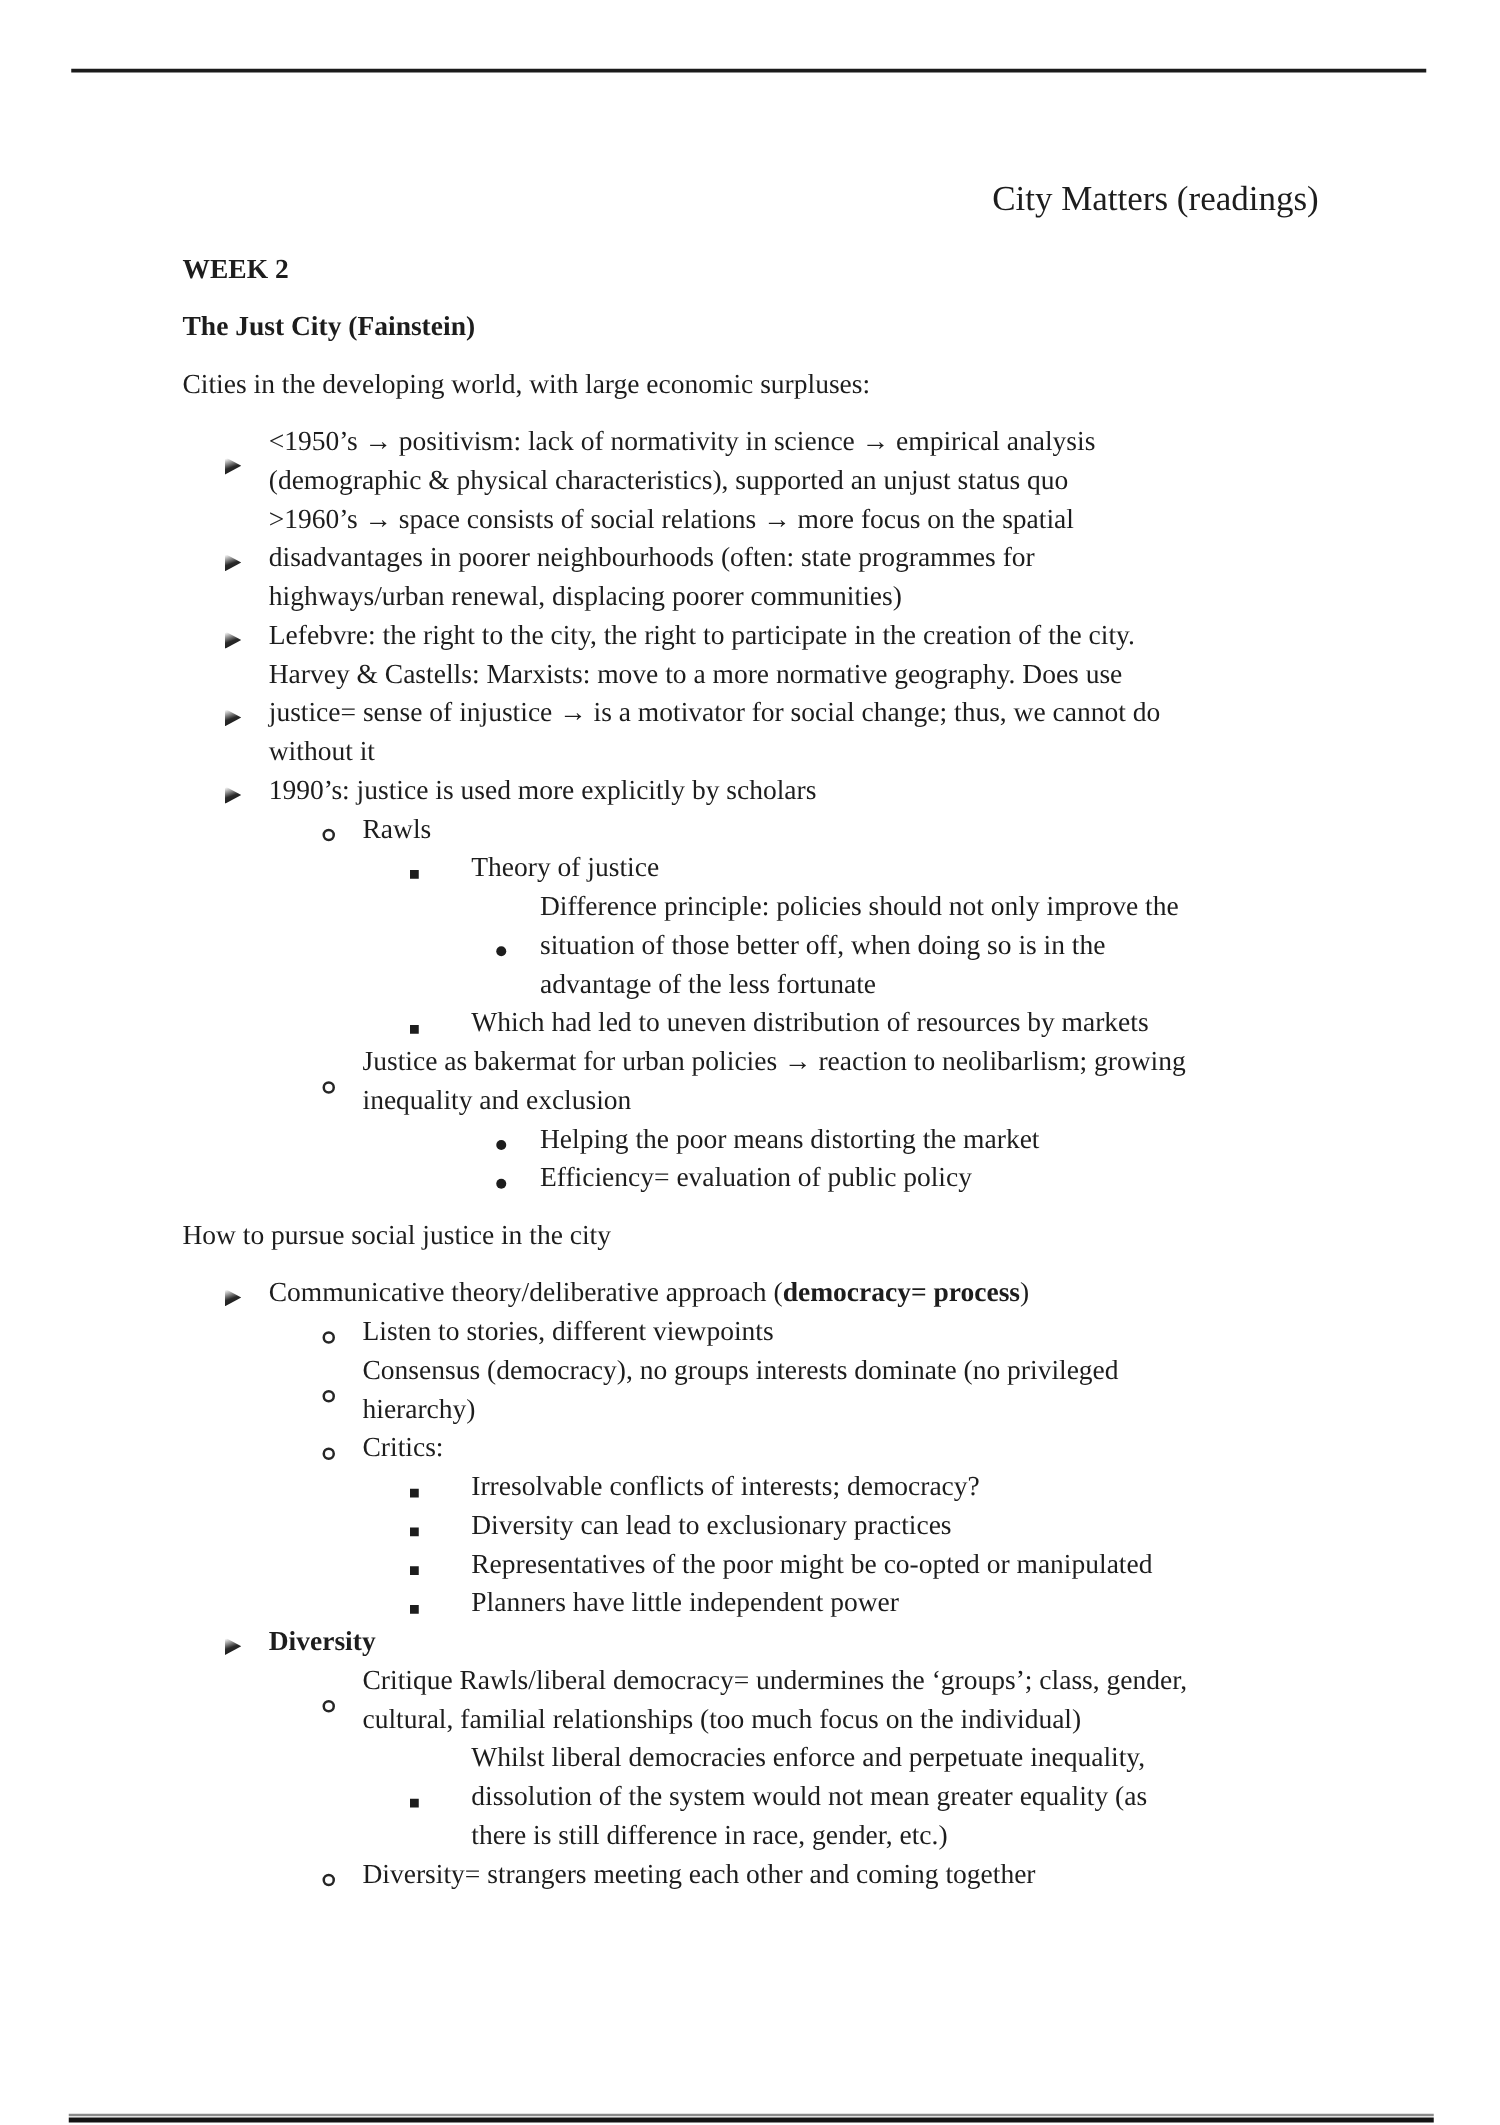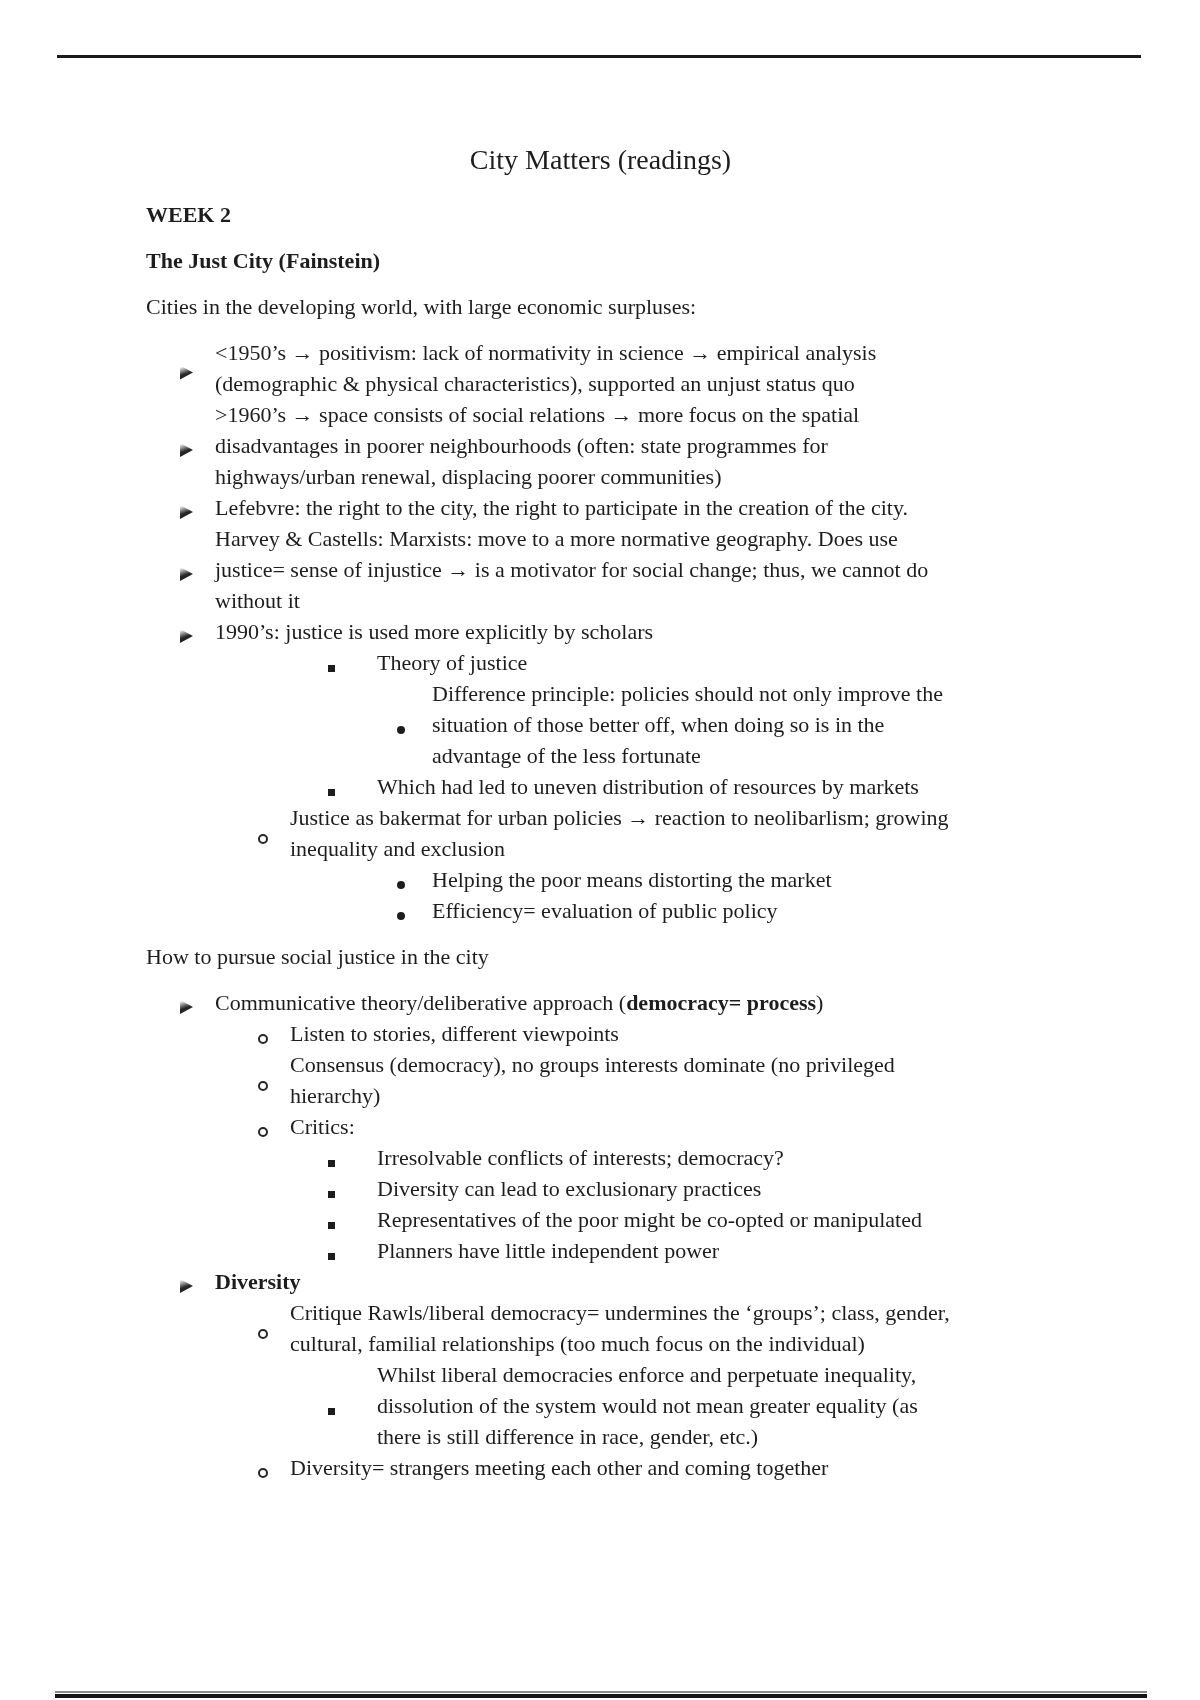--- a/index.html
+++ b/index.html
@@ -25,21 +25,21 @@
   }
   .rule-bottom-thick {
     position:absolute; left:55px; top:1694px;
     width:1092px; height:4px; background:#141414;
   }
   .content {
     position:absolute; left:146px; top:142px; width:909px;
   }
   .doc-title {
     font-size:28px; line-height:36px;
-    text-align:center;
+    text-align:right;
     margin-bottom:21px;
     white-space:pre-line;
   }
   .heading { font-weight:bold; margin-bottom:15px; white-space:pre-line; }
   .para   { margin-bottom:15px; white-space:pre-line; }
   .list   { margin-bottom:15px; }
   .li { display:flex; align-items:center; }
   .li .txt { white-space:pre-line; flex:1 1 auto; }
   .b { font-weight:bold; }
 
@@ -118,20 +118,26 @@
           <span class="txt">Harvey &amp; Castells: Marxists: move to a more normative geography. Does use
 justice= sense of injustice → is a motivator for social change; thus, we cannot do
 without it</span>
         </div>
         <div class="li level-1">
           <span class="marker arrowhead">
             <span class="mglyph"></span>
           </span>
           <span class="txt">1990’s: justice is used more explicitly by scholars</span>
         </div>
+        <div class="li level-2">
+          <span class="marker circle">
+            <span class="mglyph"></span>
+          </span>
+          <span class="txt">Rawls</span>
+        </div>
         <div class="li level-3">
           <span class="marker square">
             <span class="mglyph"></span>
           </span>
           <span class="txt">Theory of justice</span>
         </div>
         <div class="li level-4">
           <span class="marker disc">
             <span class="mglyph"></span>
           </span>

